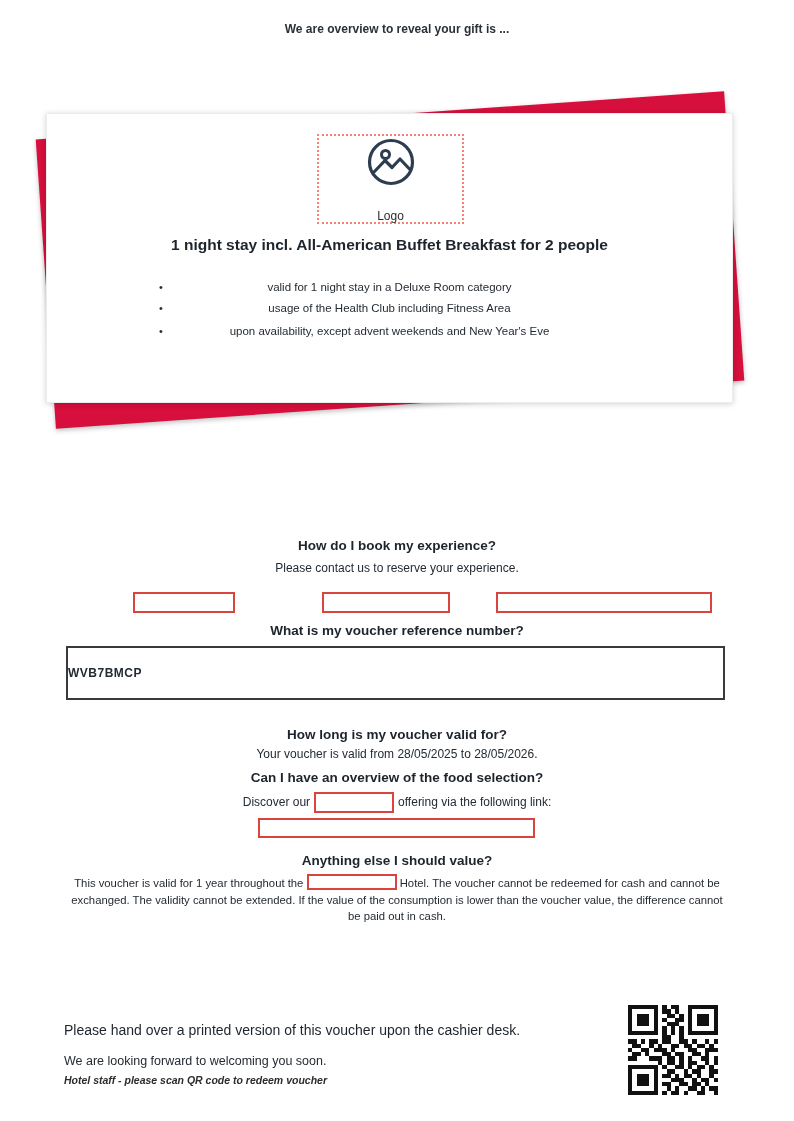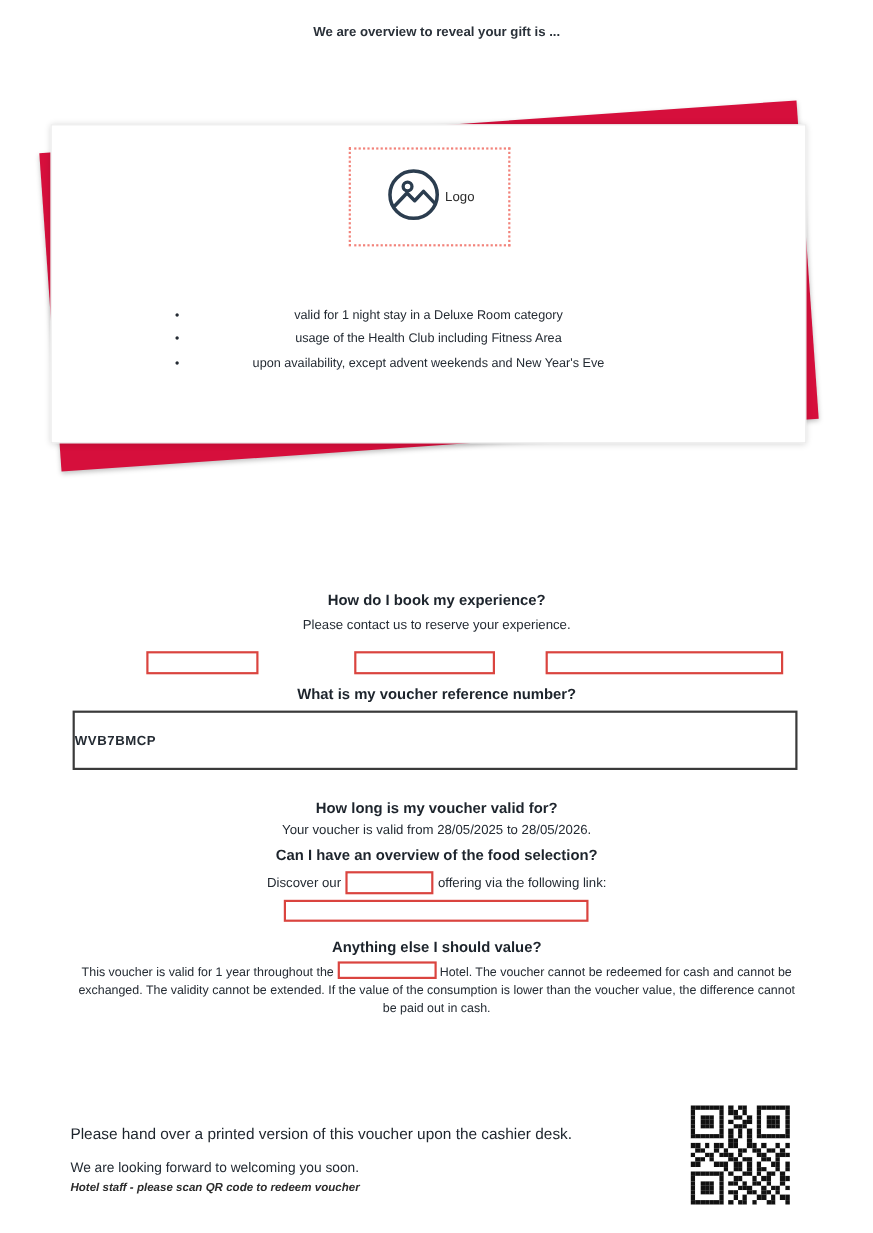--- a/index.html
+++ b/index.html
@@ -26,21 +26,21 @@
   
   .card{
     top:113px;left:46px;width:687px;height:290px;
     background:#ffffff;border:1px solid #ececec;
     box-shadow:0 1px 6px rgba(0,0,0,0.18);
     box-sizing:border-box;
   }
   .logo-box{
     position:absolute;top:20px;left:270px;width:147px;height:90px;
     border:2px dotted #f2837b;
-    display:flex;flex-direction:row;align-items:center;justify-content:center;
+    display:flex;flex-direction:column;align-items:center;justify-content:space-between;
     gap:3px;box-sizing:border-box;
   }
   .logo-label{font-size:12px;color:#2c2c2c;line-height:1;}
   .card-title{
     position:absolute;top:122px;left:0;width:100%;
     font-size:15.5px;font-weight:700;color:#1d242c;text-align:center;
   }
   .bullets{
     position:absolute;top:163px;left:0;width:100%;
     margin:0;padding:0;list-style:none;
@@ -110,20 +110,21 @@
     <div class="logo-box">
       <span>
         <svg width="52" height="52" viewBox="0 0 52 52" fill="none">
           <circle cx="26" cy="26" r="21.5" stroke="#2b3d4f" stroke-width="3.2"></circle>
           <circle cx="20.5" cy="18.5" r="4" stroke="#2b3d4f" stroke-width="3"></circle>
           <path d="M9 36 L20 24.5 L27 31.5 L35 23 L44.5 33" stroke="#2b3d4f" stroke-width="3.2" stroke-linecap="round" stroke-linejoin="round" fill="none"></path>
         </svg>
       </span>
       <span class="logo-label">Logo</span>
     </div>
+    <div class="card-title">1 night stay incl. All-American Buffet Breakfast for 2 people</div>
     <ul class="bullets">
       <li>valid for 1 night stay in a Deluxe Room category</li>
       <li>usage of the Health Club including Fitness Area</li>
       <li>upon availability, except advent weekends and New Year's Eve</li>
     </ul>
   </div>
 
   <div class="abs q center" style="top:538px;">How do I book my experience?</div>
   <div class="abs body-txt center" style="top:561px;">Please contact us to reserve your experience.</div>
 

